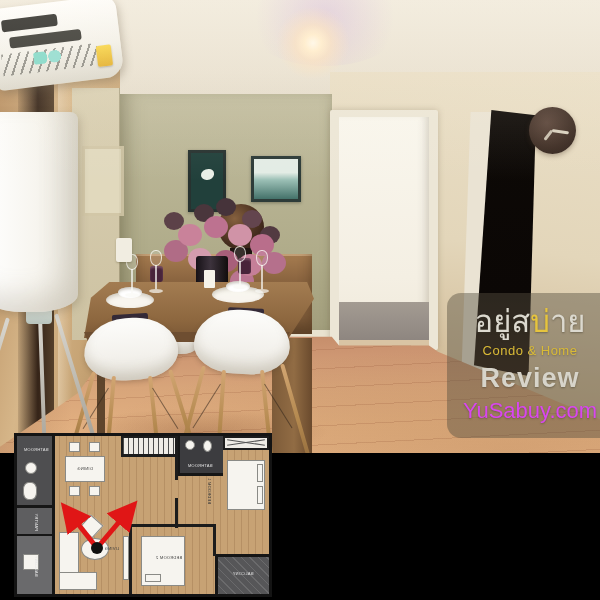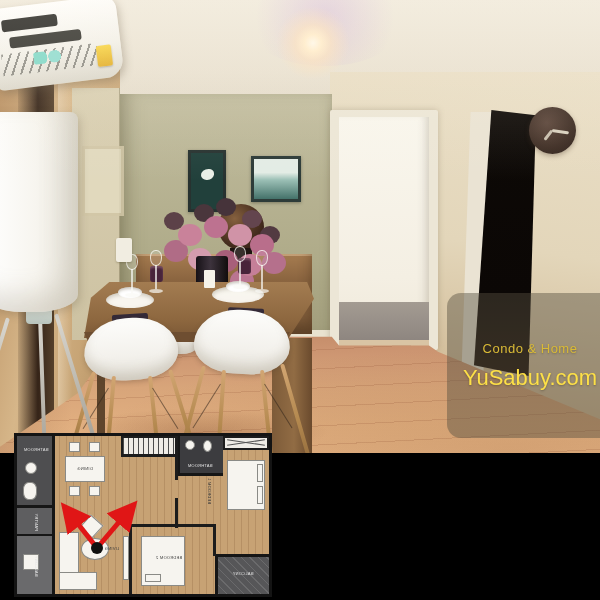--- a/index.html
+++ b/index.html
@@ -167,21 +167,21 @@
   
   #watermark{left:447px;top:293px;width:170px;height:145px;border-radius:14px;
     background:rgba(86,80,64,.45);display:flex;flex-direction:column;align-items:center;
     justify-content:center;gap:1px;padding:4px 6px 6px 2px;}
   .wm-thai{font-size:31px;line-height:34px;color:#dcd9cf;text-shadow:0 1px 2px rgba(55,50,38,.45);white-space:nowrap;}
   .wm-thai .acc{color:#e6c43e;}
   .wm-condo{font-size:13px;line-height:22px;color:#d9ba36;letter-spacing:.5px;white-space:nowrap;
     text-shadow:0 1px 2px rgba(55,50,38,.4);}
   .wm-review{font-size:27px;line-height:30px;color:#d7d4ca;font-weight:bold;letter-spacing:1px;
     text-shadow:0 1px 2px rgba(55,50,38,.45);}
-  .wm-site{font-size:22px;line-height:26px;color:#fde047;margin-top:4px;
+  .wm-site{font-size:22px;line-height:26px;color:#d946ef;margin-top:4px;
     text-shadow:0 1px 2px rgba(55,50,38,.4);}
 
   .haze{left:0;top:0;width:600px;height:453px;pointer-events:none;
     background:linear-gradient(180deg,rgba(255,246,228,.22) 0%,rgba(255,246,228,0) 40%);}
   #black-band{left:0;top:453px;width:600px;height:147px;background:#000;}
 
   
   #floorplan{left:14px;top:433px;width:258px;height:164px;background:#c7a274;
     border:3px solid #141414;overflow:hidden;}
   #floorplan .grain{position:absolute;inset:0;
@@ -329,21 +329,23 @@
       <div class="abs lamp-shade"></div>
     </div>
     <div class="abs switch"></div>
 
     <div class="abs haze"></div>
   </div>
 
   <div id="black-band" class="abs"></div>
 
   <div id="watermark" class="abs">
+    <div class="wm-thai"><span>อยู่ส</span><span class="acc">บ่</span><span>าย</span></div>
     <div class="wm-condo">Condo &amp; Home</div>
+    <div class="wm-review">Review</div>
     <div class="wm-site">YuSabuy.com</div>
   </div>
 
   <div id="floorplan" class="abs">
     <div class="grain"></div>
 
     <div class="room fp-bath-a tile"></div>
     <div class="room fp-pantry tile"></div>
     <div class="room fp-balcony-a tile"></div>
     <div class="room fp-wardrobe"></div>

